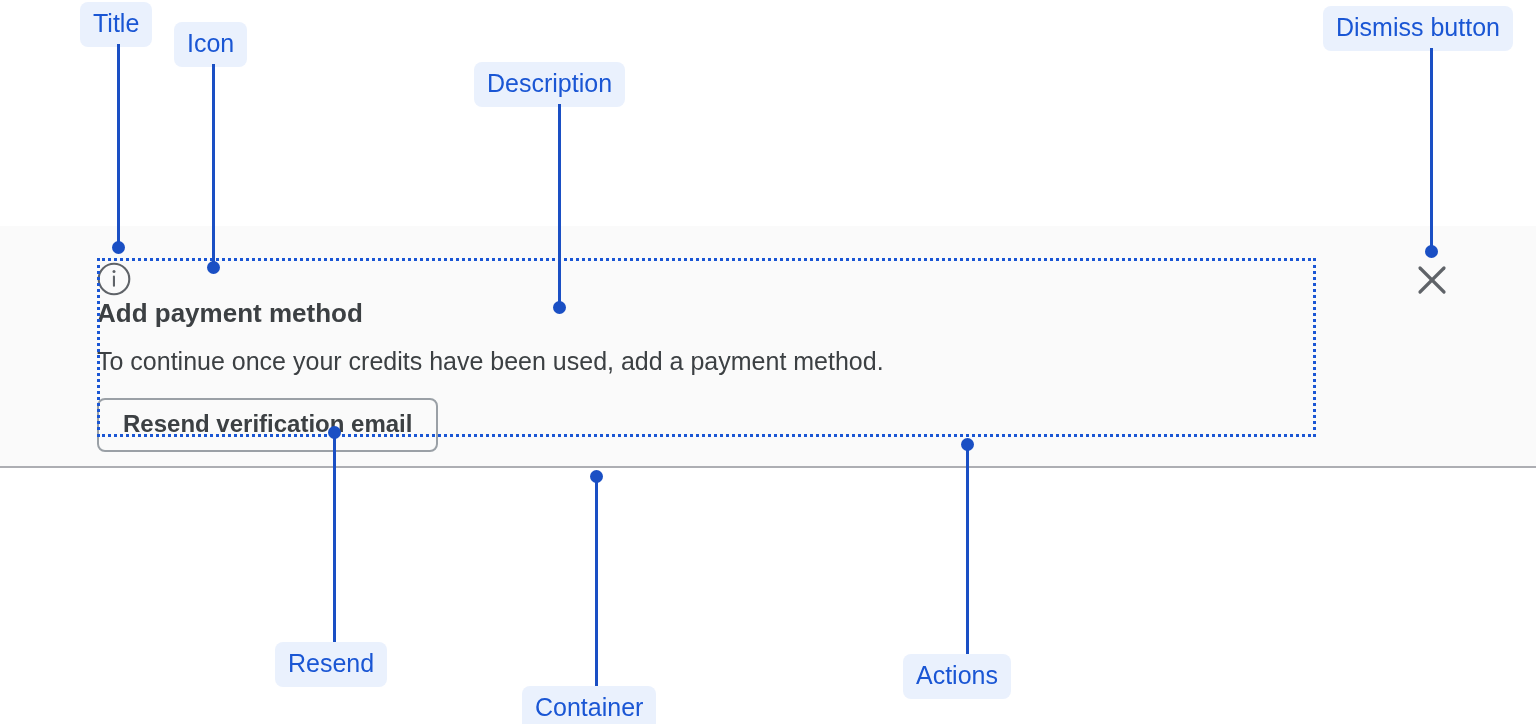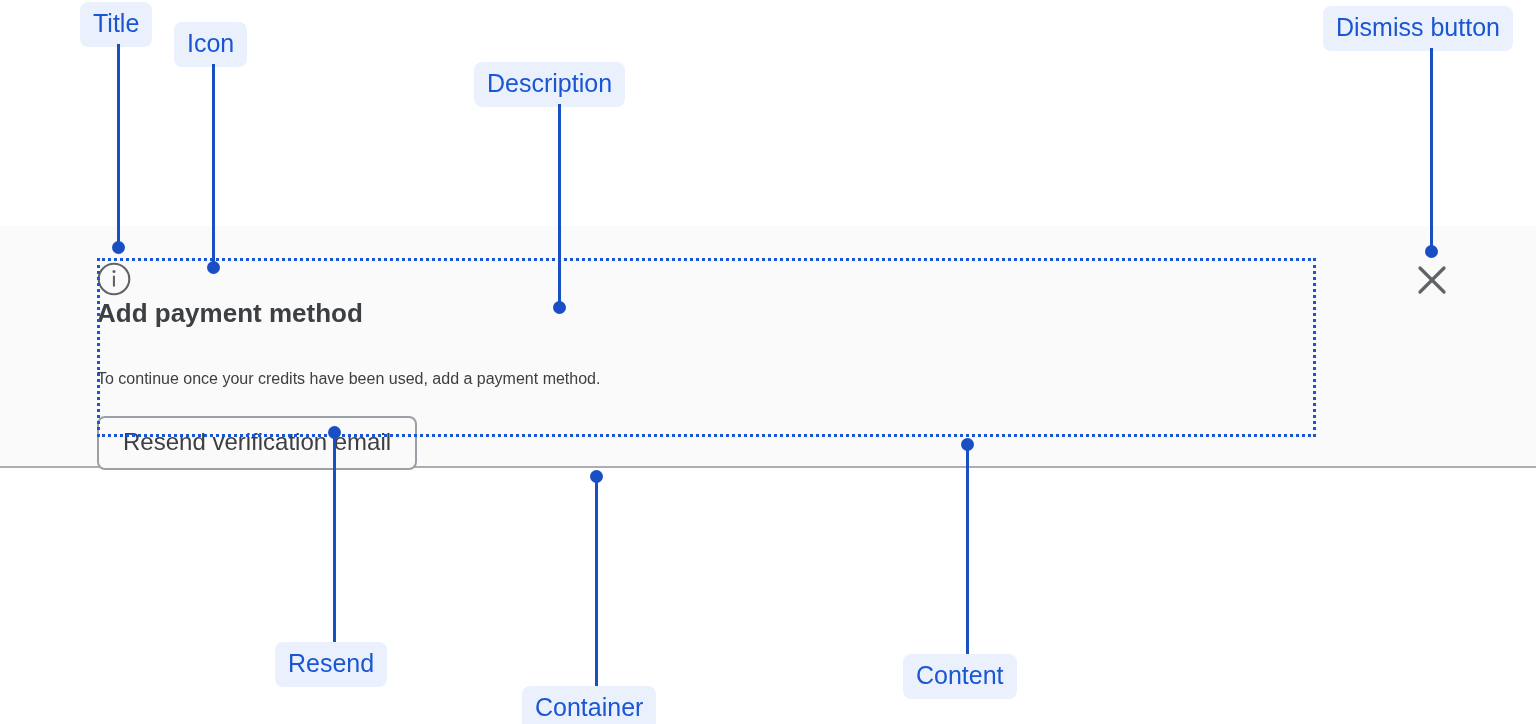--- a/index.html
+++ b/index.html
@@ -52,42 +52,43 @@
   .banner-title {
     font-size: 26px;
     font-weight: bold;
     color: #3c4043;
     letter-spacing: 0px;
     line-height: 34px;
     margin: 0;
     white-space: nowrap;
   }
   .banner-desc {
-    font-size: 16px;
+    font-size: 25px;
     font-weight: normal;
     color: #3c4043;
     line-height: 34px;
-    margin: 32px 0 0 0;
+    margin: 14px 0 0 0;
     white-space: nowrap;
   }
   .banner-actions {
     margin-top: 20px;
   }
   .action-button {
     display: inline-block;
     font-family: "Liberation Sans", sans-serif;
     font-size: 24px;
     color: #3c4043;
     background: #fafafa;
     border: 2px solid #9aa0a6;
     border-radius: 8px;
     padding: 9px 24px 11px 24px;
     line-height: 30px;
     cursor: pointer;
     white-space: nowrap;
+    font-weight: bold;
   }
   .dismiss-button {
     position: absolute;
     left: 1412px;
     top: 260px;
     width: 40px;
     height: 40px;
     background: transparent;
     border: none;
     padding: 0;
@@ -178,17 +179,17 @@
   <div class="dot" style="left:1425px; top:245px;"></div>
 
   <div class="ann-label" style="left:275px; top:642px;">Resend</div>
   <div class="leader" style="left:333px; top:434px; height:208px;"></div>
   <div class="dot" style="left:328px; top:426px;"></div>
 
   <div class="ann-label" style="left:522px; top:686px;">Container</div>
   <div class="leader" style="left:595px; top:478px; height:208px;"></div>
   <div class="dot" style="left:590px; top:470px;"></div>
 
-  <div class="ann-label" style="left:903px; top:654px;">Content</div>
+  <div class="ann-label" style="left:903px; top:654px;">Actions</div>
   <div class="leader" style="left:966px; top:446px; height:208px;"></div>
   <div class="dot" style="left:961px; top:438px;"></div>
 
 </div>
 
 </body></html>

